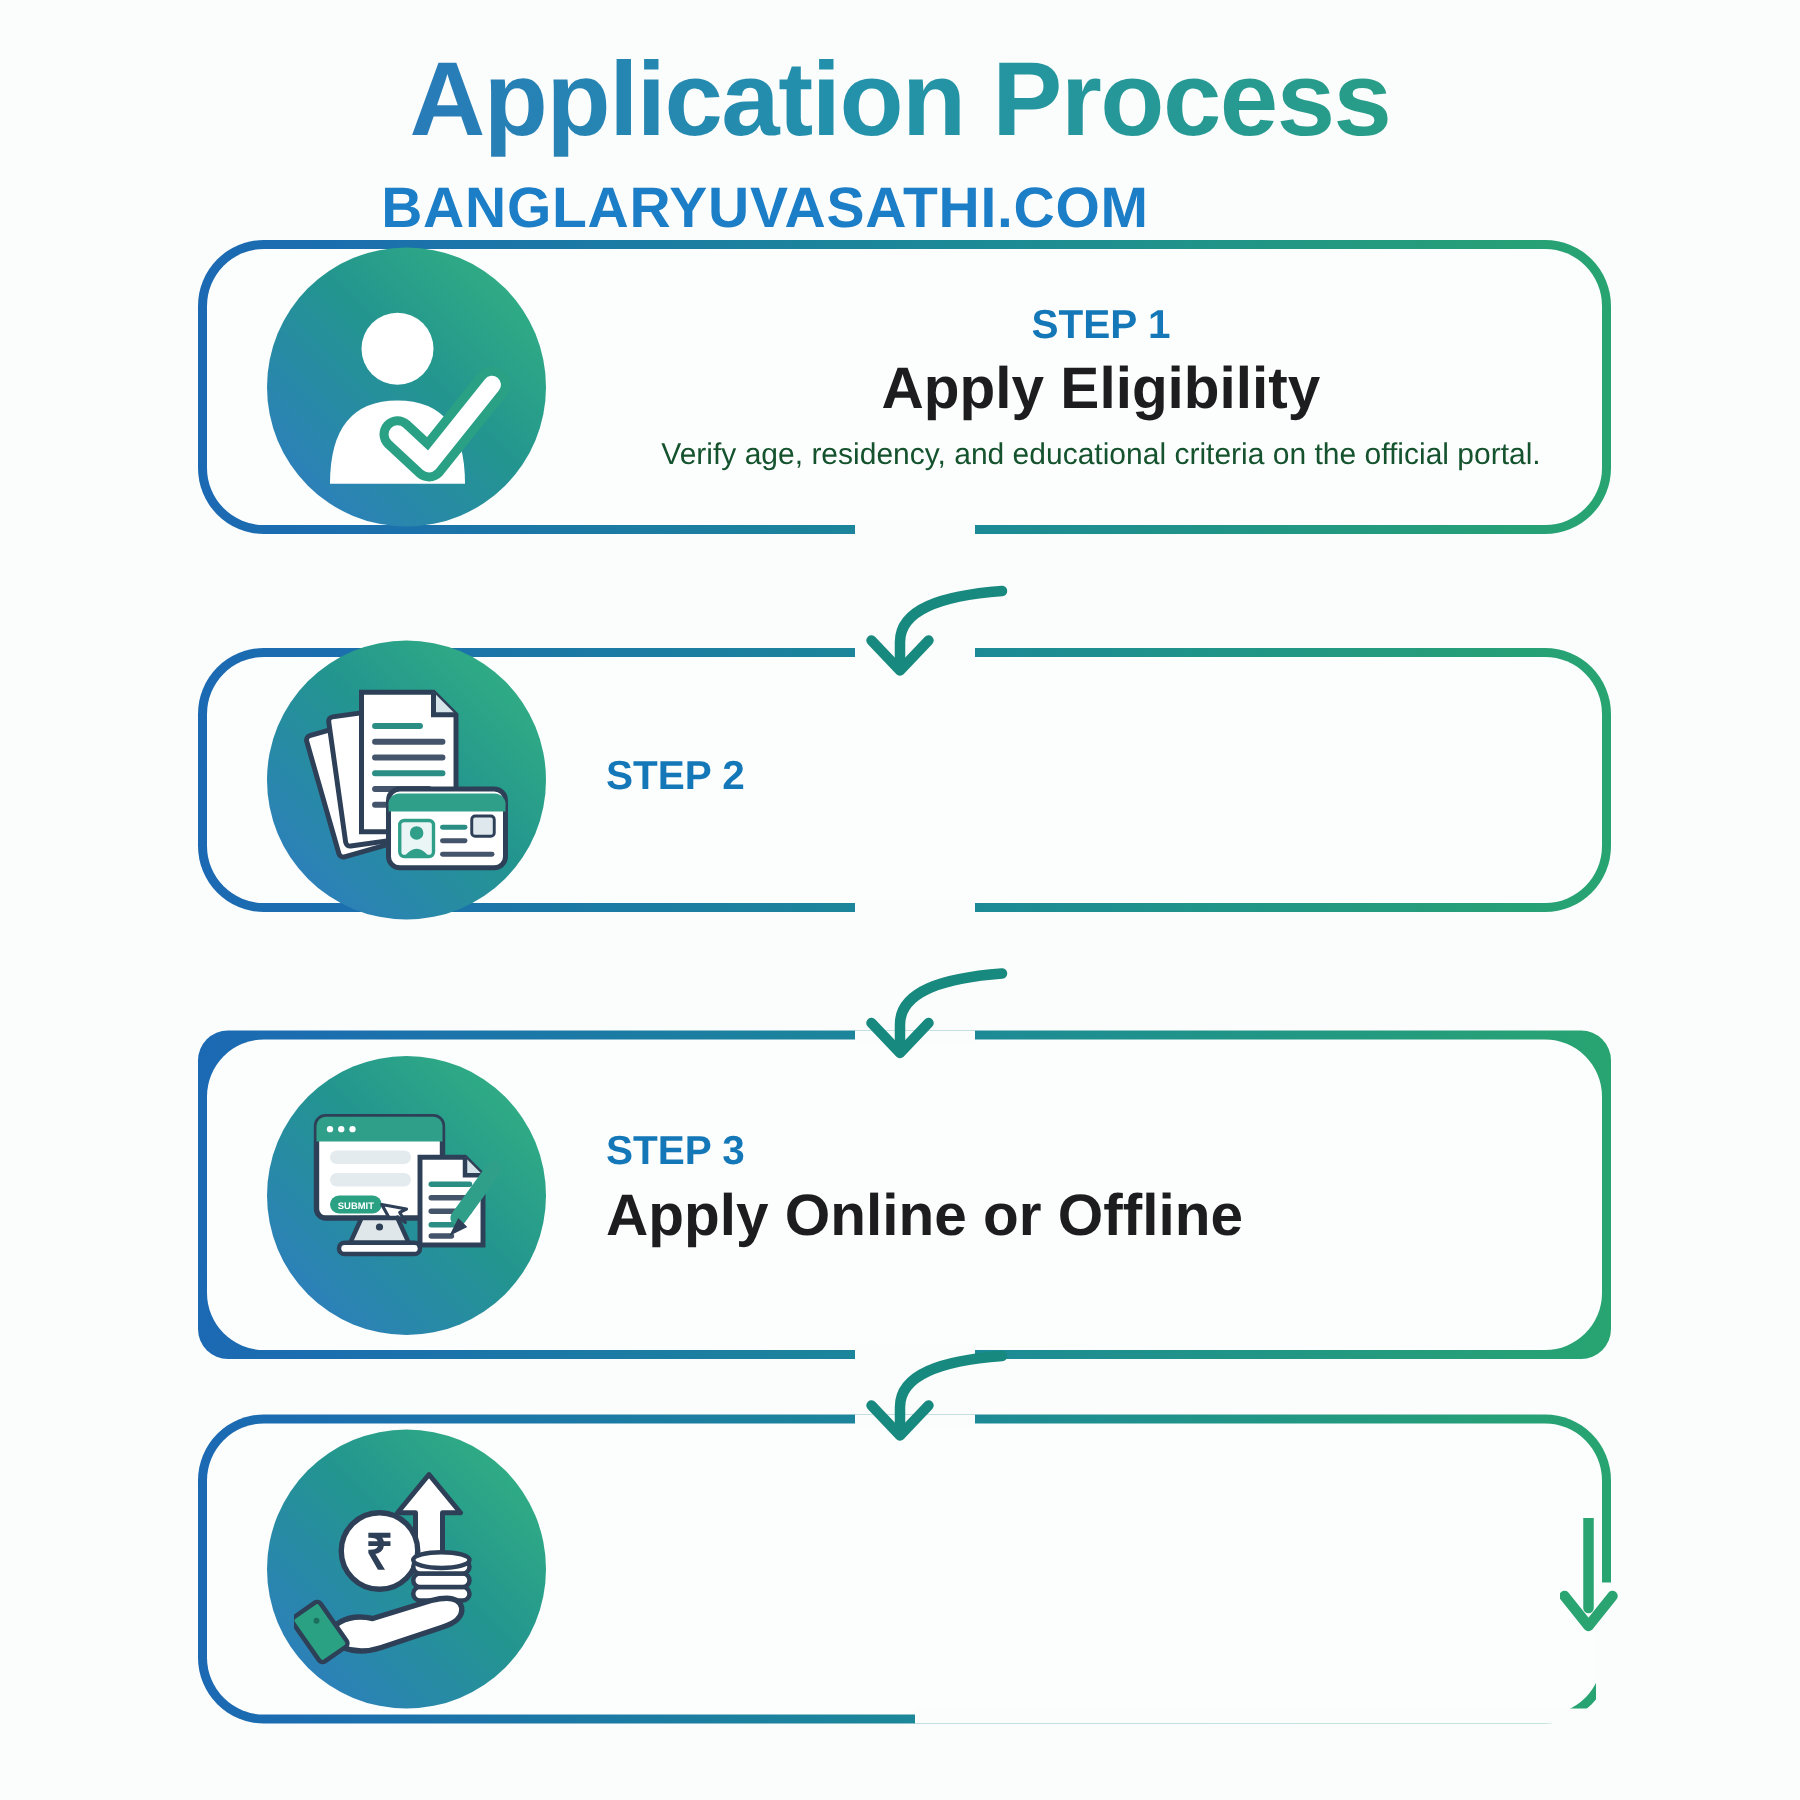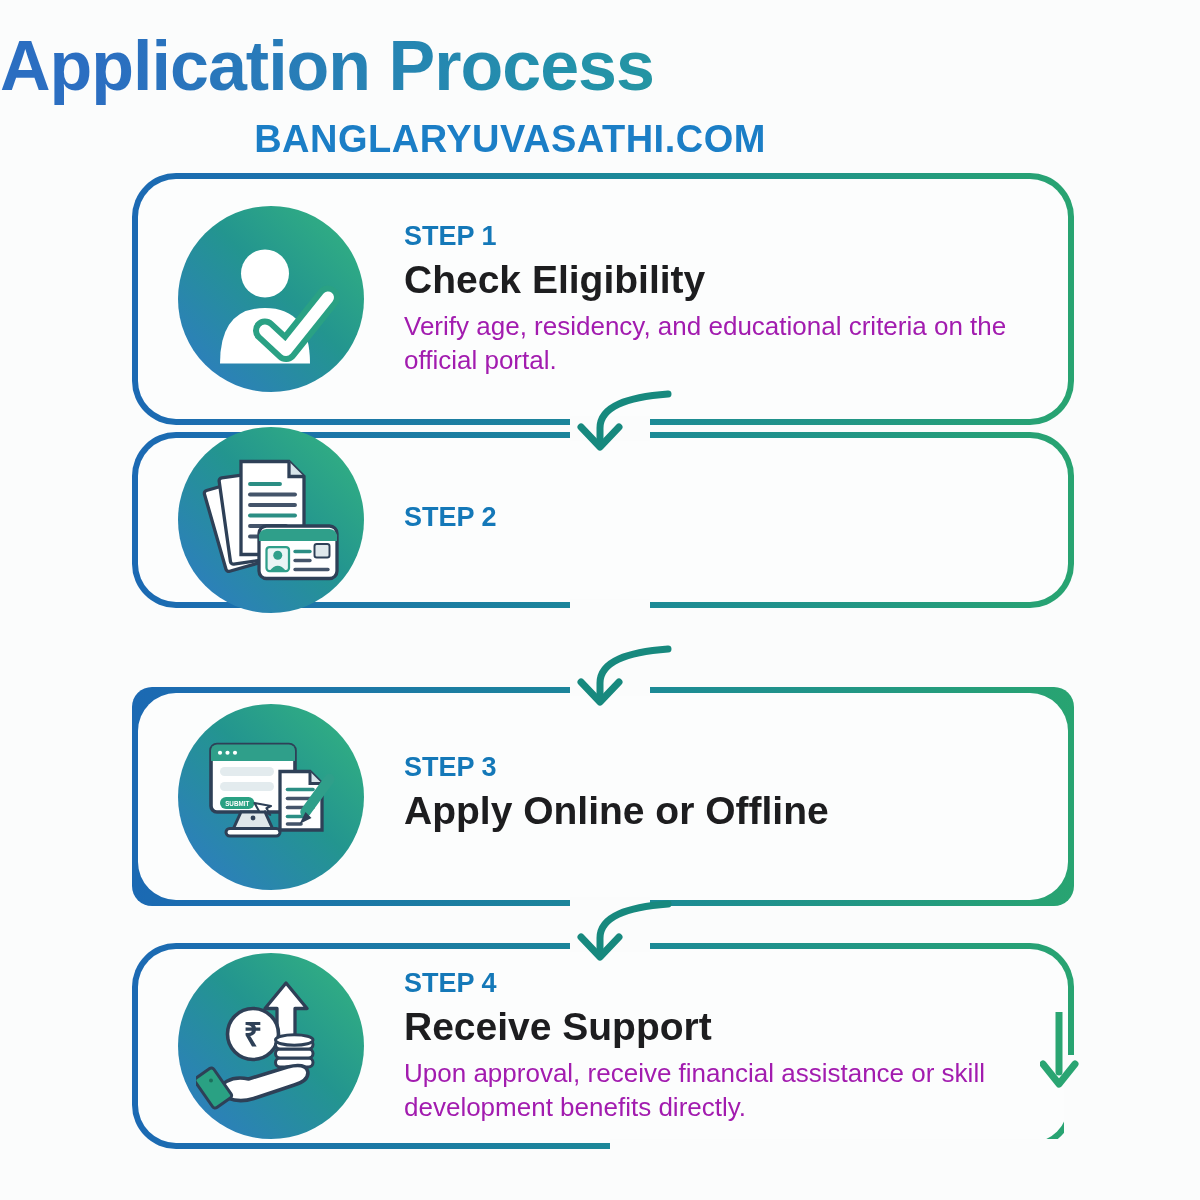--- a/index.html
+++ b/index.html
@@ -3,37 +3,37 @@
 <meta charset="utf-8">
 <style>
   html,body{margin:0;padding:0;}
   body{
     width:1200px;height:1200px;position:relative;overflow:hidden;
     background:#fbfcfc;
     font-family:"Liberation Sans", sans-serif;
   }
   
   .page-title{
-    position:absolute;top:26px;left:0;width:1200px;
+    position:absolute;top:26px;left:0;width:1200px;text-align:center;
     font-size:70px;font-weight:800;letter-spacing:-1px;
     background:linear-gradient(90deg,#2b6ec1 8%,#2392aa 48%,#2ba375 92%);
     -webkit-background-clip:text;background-clip:text;
     color:transparent;
   }
   .site-name{
     position:absolute;top:118px;left:0;width:1020px;text-align:center;
     font-size:38px;font-weight:700;letter-spacing:.5px;color:#1b7ec6;
   }
   
   .step-box{
     position:absolute;left:132px;width:942px;box-sizing:border-box;
     padding:6px;border-radius:44px;
     background:linear-gradient(90deg,#1b69b3 0%,#1c8a96 55%,#28a471 100%);
   }
-  .step-1{top:173px;height:252px;}
+  .step-1{top:160px;height:196px;text-align:center;}
   .step-2{top:432px;height:176px;}
   .step-3{top:687px;height:219px;border-radius:20px;}
   .step-4{top:943px;height:206px;}
   .box-inner{
     width:100%;height:100%;background:#fcfdfd;border-radius:38px;
     display:flex;align-items:center;box-sizing:border-box;
   }
   
   .gap{position:absolute;left:438px;width:80px;height:9px;background:#fbfcfc;}
   .gap-bottom{bottom:0;}
@@ -44,21 +44,21 @@
   .icon-circle{
     flex:none;width:186px;height:186px;margin-left:40px;border-radius:50%;
     background:linear-gradient(45deg,#2e7cc2 5%,#23958f 55%,#35b57f 100%);
     display:flex;align-items:center;justify-content:center;
   }
   .icon-circle svg{width:150px;height:150px;}
   
   .step-text{margin-left:40px;width:660px;}
   .step-label{font-size:27px;font-weight:700;color:#1478b8;margin-bottom:6px;}
   .step-title{font-size:39px;font-weight:800;color:#1d1d1f;margin-bottom:8px;}
-  .step-desc{font-size:26px;font-weight:400;color:#a21caf;line-height:1.3;}
+  .step-desc{font-size:20px;font-weight:400;color:#14532d;line-height:1.3;}
   
   .flow-arrow{position:absolute;left:552px;width:120px;height:76px;}
   .flow-1{top:390px;}
   .flow-2{top:645px;}
   .flow-3{top:900px;}
   .final-arrow{position:absolute;left:1040px;top:1012px;width:44px;height:92px;}
 </style>
 </head>
 <body>
 
@@ -70,21 +70,21 @@
     <div class="icon-circle">
       <svg viewBox="0 0 100 100">
         <circle cx="46" cy="33" r="16" fill="#ffffff"></circle>
         <path d="M16 93 Q16 56 46 56 Q76 56 76 93 Z" fill="#ffffff"></path>
         <polyline points="46,71 60,84 88,49" fill="none" stroke="#2aa184" stroke-width="16" stroke-linecap="round" stroke-linejoin="round"></polyline>
         <polyline points="46,71 60,84 88,49" fill="none" stroke="#ffffff" stroke-width="8" stroke-linecap="round" stroke-linejoin="round"></polyline>
       </svg>
     </div>
     <div class="step-text">
       <div class="step-label">STEP 1</div>
-      <div class="step-title">Check Eligibility</div>
+      <div class="step-title">Apply Eligibility</div>
       <div class="step-desc">Verify age, residency, and educational criteria on the official portal.</div>
     </div>
   </div>
   <div class="gap gap-bottom"></div>
 </div>
 
 <div class="step-box step-2">
   <div class="box-inner">
     <div class="icon-circle">
       <svg viewBox="0 0 100 100">
@@ -173,25 +173,20 @@
           <rect x="53" y="58" width="25" height="6" rx="3"></rect>
           <rect x="53" y="52" width="25" height="6" rx="3"></rect>
           <rect x="53" y="46" width="25" height="6" rx="3"></rect>
           <ellipse cx="65.5" cy="46" rx="12.5" ry="3.5"></ellipse>
         </g>
         <path d="M14 80 q7 -11 21 -8 l26 -8 q12 -3 13.5 3 q1 6 -9 9 l-27 9 q-14 4.5 -24.5 -5 z" fill="#ffffff" stroke="#2e4057" stroke-width="2.4" stroke-linejoin="round"></path>
         <rect x="4" y="66" width="15" height="24" rx="2" transform="rotate(-35 11.5 78)" fill="#2aa183" stroke="#2e4057" stroke-width="2"></rect>
         <circle cx="10" cy="73" r="1.3" fill="#1c6f5c"></circle>
       </svg>
     </div>
-    <div class="step-text">
-      <div class="step-label">STEP 4</div>
-      <div class="step-title">Receive Support</div>
-      <div class="step-desc">Upon approval, receive financial assistance or skill development benefits directly.</div>
-    </div>
   </div>
   <div class="gap gap-top"></div>
   <div class="mask-right"></div>
   <div class="mask-bottom-right"></div>
 </div>
 
 <svg class="flow-arrow flow-1" viewBox="0 0 120 76">
   <path d="M116 4 C 76 7, 48 16, 48 38 L48 50" fill="none" stroke="#17897e" stroke-width="7" stroke-linecap="round"></path>
   <path d="M29 37 L48 57 L67 37" fill="none" stroke="#17897e" stroke-width="7" stroke-linecap="round" stroke-linejoin="round"></path>
 </svg>

